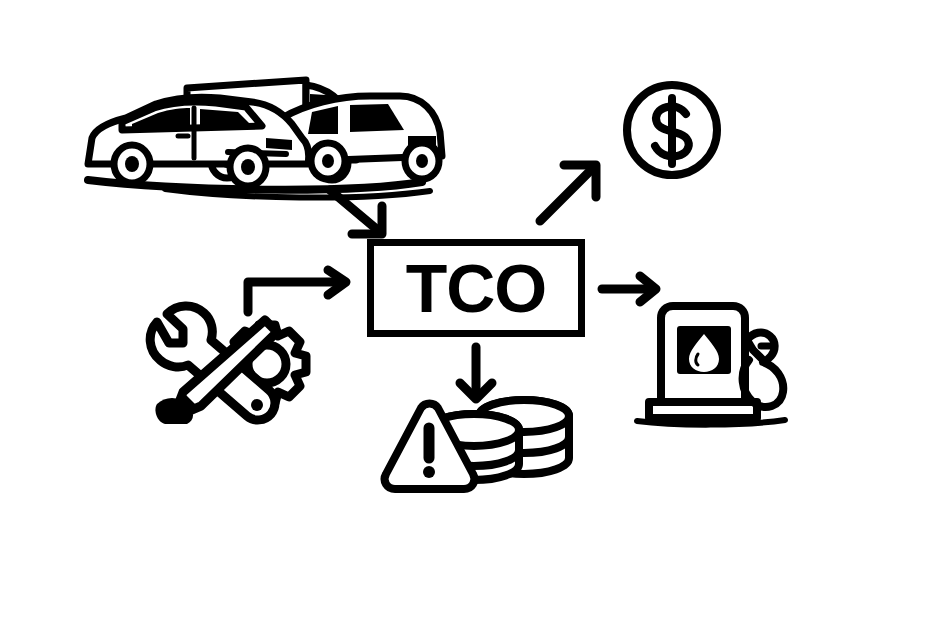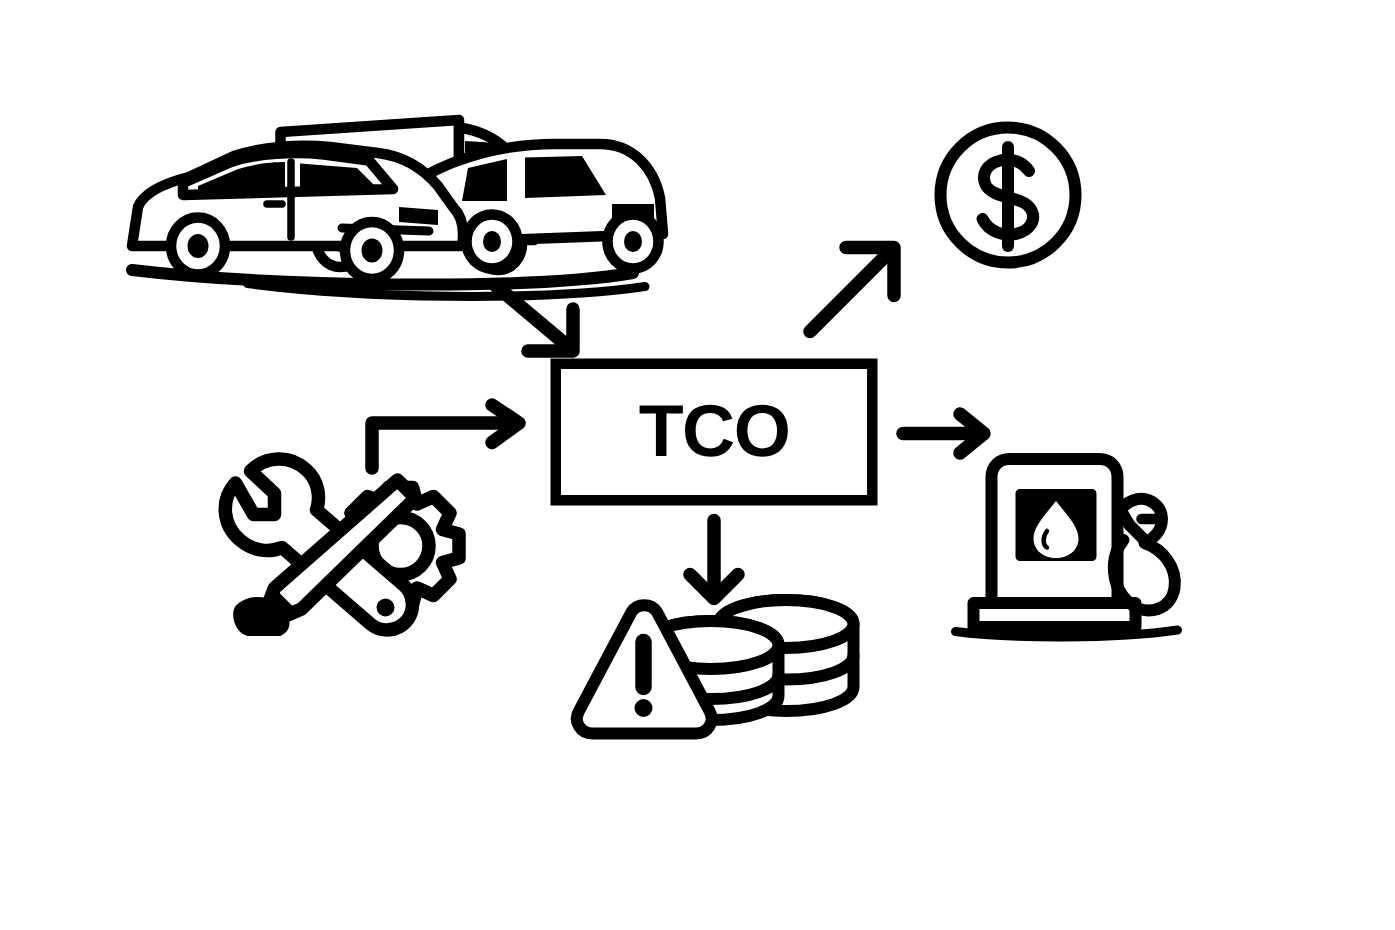--- a/index.html
+++ b/index.html
@@ -33,21 +33,21 @@
     border: 7px solid #000000;
     background: #ffffff;
     box-sizing: border-box;
     display: flex;
     align-items: center;
     justify-content: center;
   }
   #tco-label {
     font-family: "Liberation Sans", sans-serif;
     font-weight: 700;
-    font-size: 49px;
+    font-size: 68px;
     line-height: 1;
     letter-spacing: -1px;
     color: #000000;
     user-select: none;
   }
 </style>
 </head>
 <body>
 
 <div id="canvas">

